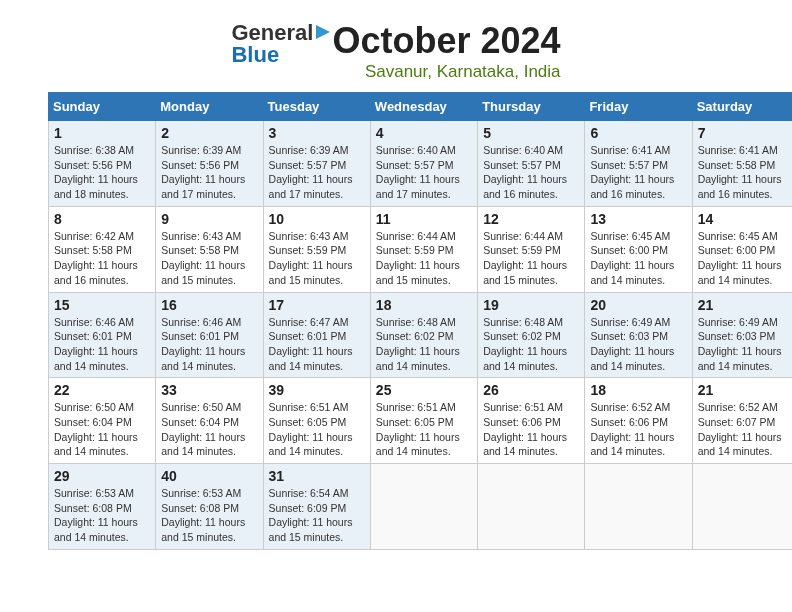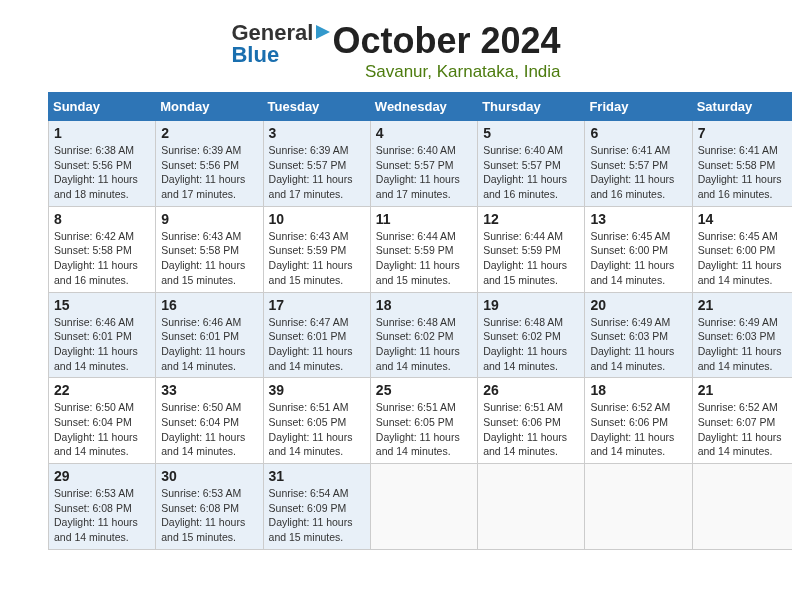--- a/index.html
+++ b/index.html
@@ -231,21 +231,21 @@
         <span class="day-num">21</span>
         <span class="day-info">Sunrise: 6:52 AM<br>Sunset: 6:07 PM<br>Daylight: 11 hours and 14 minutes.</span>
       </td>
       </tr>
       <tr>
         <td>
         <span class="day-num">29</span>
         <span class="day-info">Sunrise: 6:53 AM<br>Sunset: 6:08 PM<br>Daylight: 11 hours and 14 minutes.</span>
       </td>
         <td>
-        <span class="day-num">30</span>
+        <span class="day-num">40</span>
         <span class="day-info">Sunrise: 6:53 AM<br>Sunset: 6:08 PM<br>Daylight: 11 hours and 15 minutes.</span>
       </td>
         <td>
         <span class="day-num">31</span>
         <span class="day-info">Sunrise: 6:54 AM<br>Sunset: 6:09 PM<br>Daylight: 11 hours and 15 minutes.</span>
       </td>
         <td class="empty-cell"></td>
         <td class="empty-cell"></td>
         <td class="empty-cell"></td>
         <td class="empty-cell"></td>

